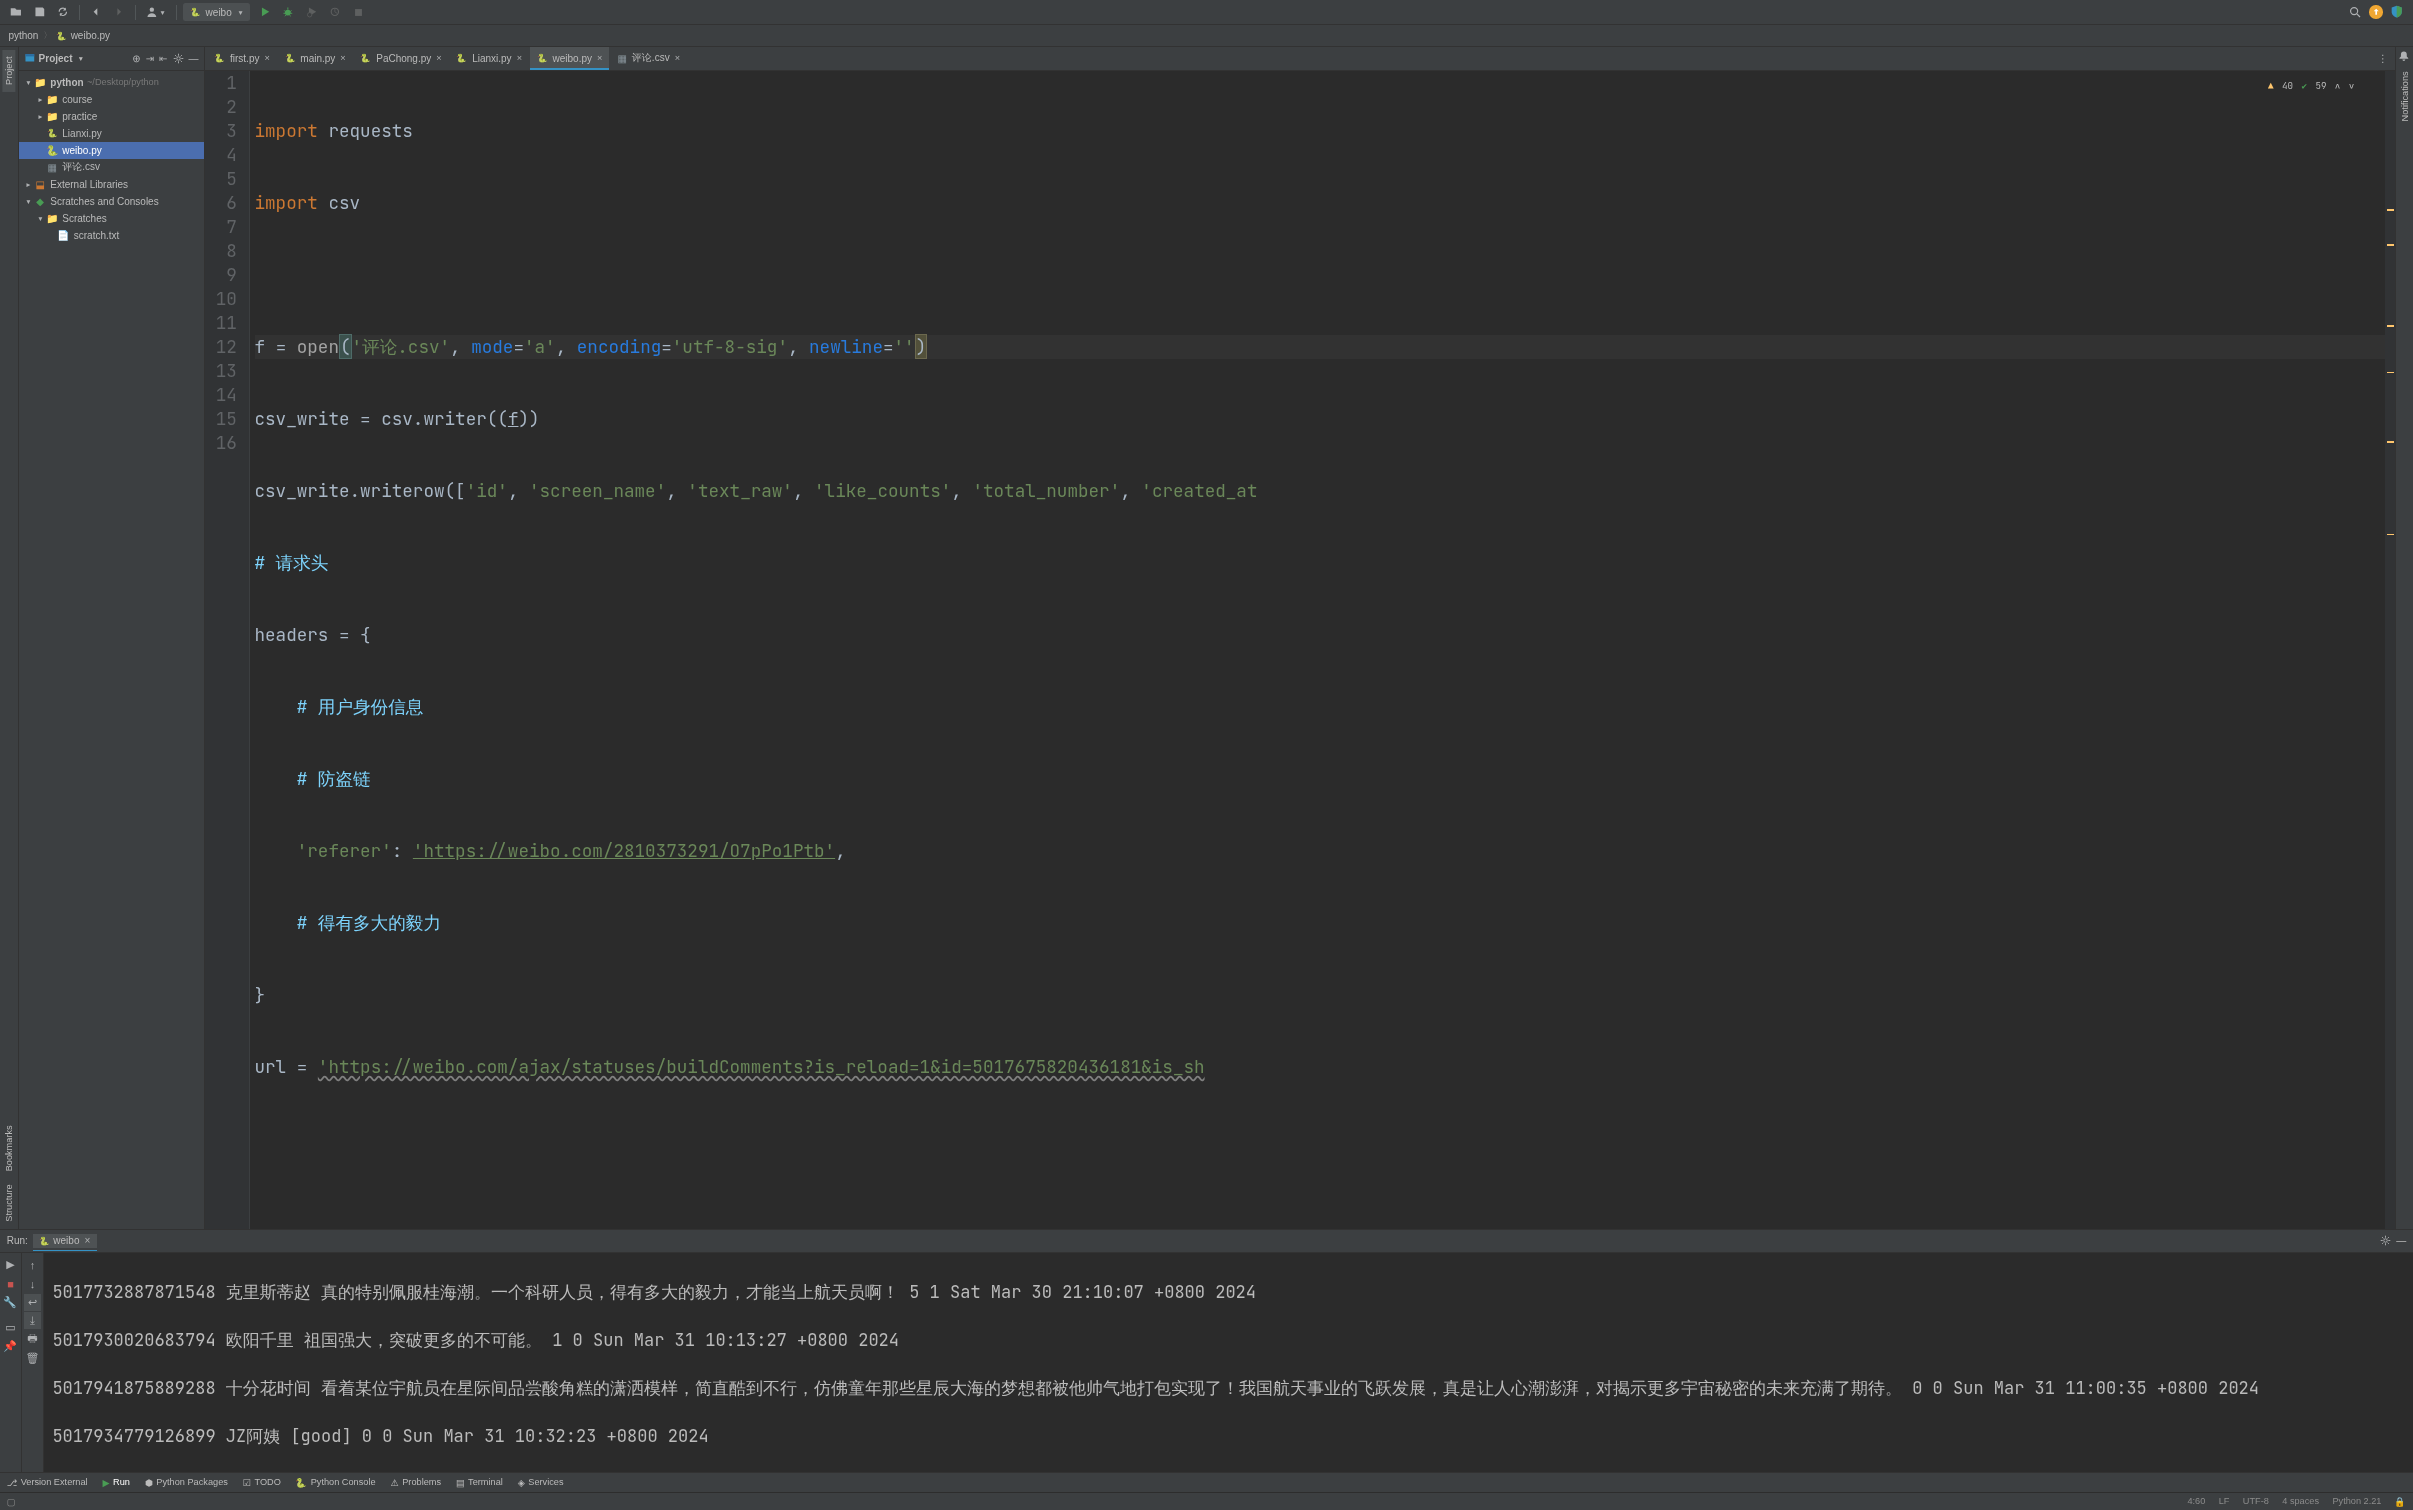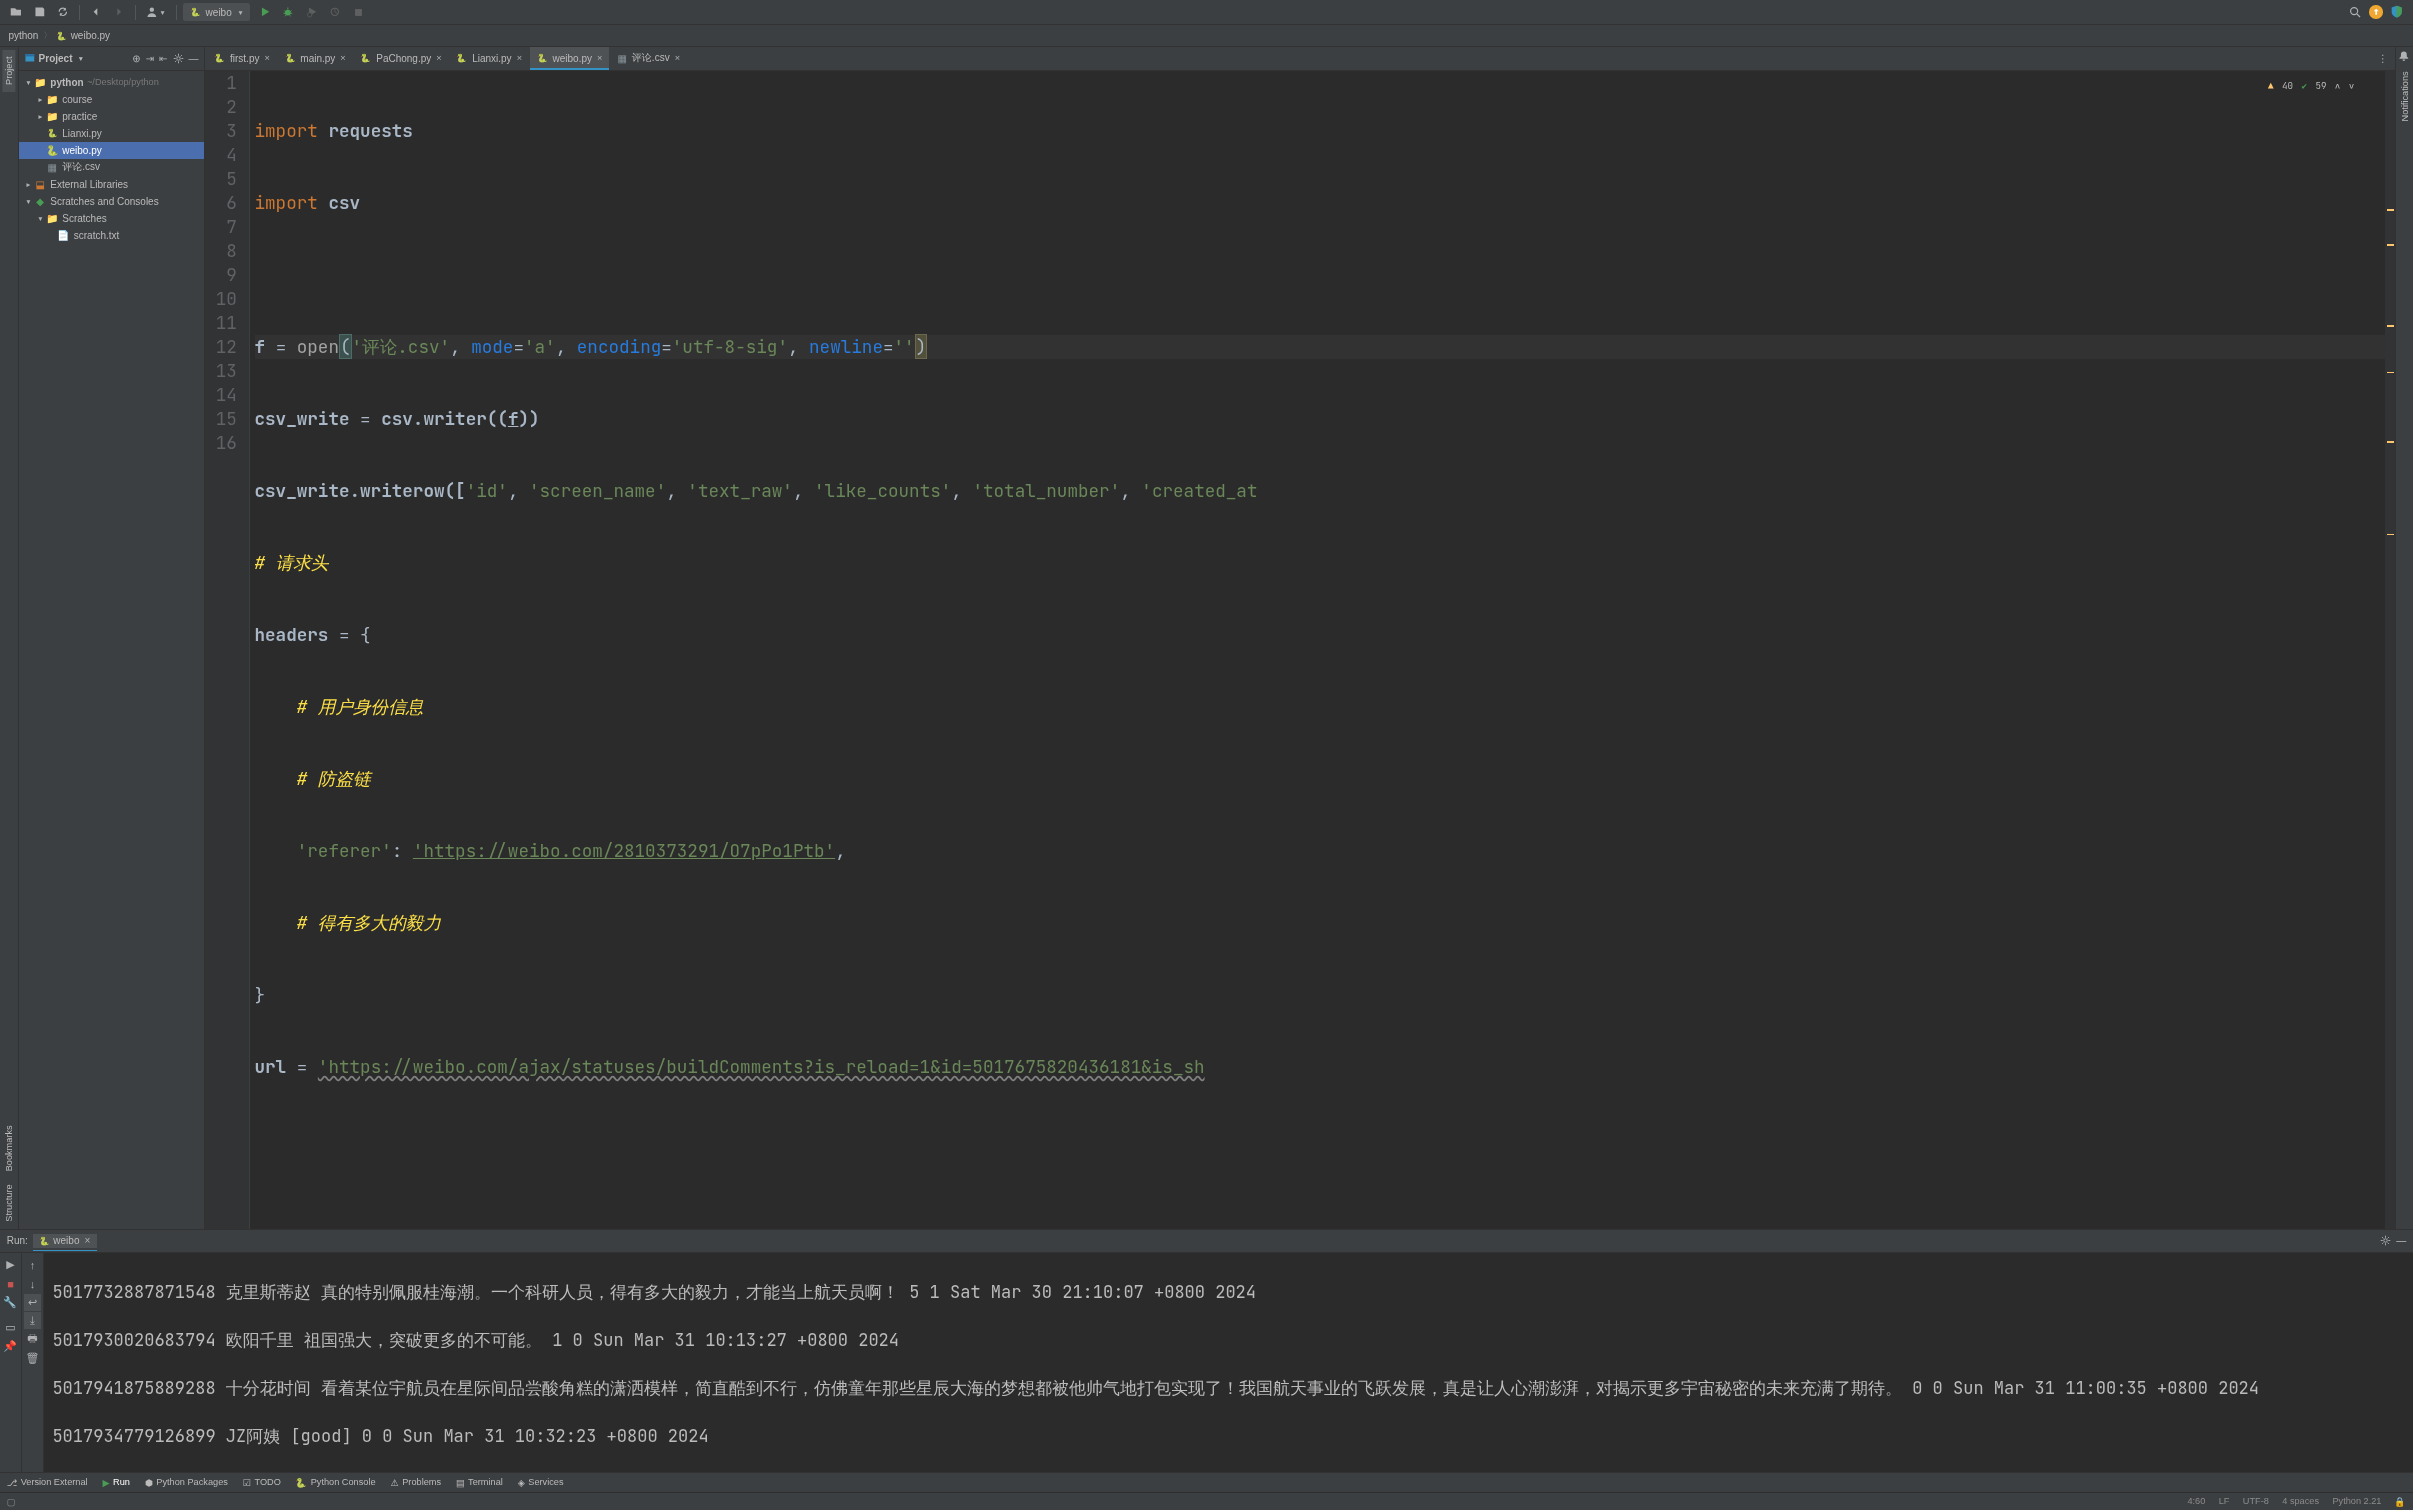--- a/index.html
+++ b/index.html
@@ -68,23 +68,23 @@
 .editor { flex: 1; display: flex; background: #2b2b2b; font-family: "JetBrains Mono", Menlo, Consolas, monospace; font-size: 17.6px; line-height: 24px; overflow: hidden; position: relative; }
 .gutter { width: 45px; text-align: right; padding-right: 11.7px; color: #606366; background: #313335; border-right: 0.8px solid #3c3f41; user-select: none; }
 .gutter div { height: 24px; }
 .code { flex: 1; padding-left: 5px; white-space: pre; overflow: hidden; position: relative; }
 .code-line { height: 24px; position: relative; }
 .code-line.current { background: #323232; }
 .kw { color: #cc7832; }
 .builtin { color: #a3a3a3; }
 .str { color: #6a8759; }
 .str-u { color: #6a8759; text-decoration: underline wavy #808080; text-underline-offset: 2.5px; }
-.comment { color: #fde047; font-style: italic; }
+.comment { color: #7dd3fc; }
 .op { color: #a9b7c6; }
-.txt { color: #a9b7c6; font-weight: bold; }
+.txt { color: #a9b7c6; }
 .paren-hl { background: #3b514d; border: 0.8px solid #4e6b68; }
 .paren-hl2 { background: #52503a; border: 0.8px solid #6b684e; }
 .squiggle { color: #287bde; }
 .editor-indicators { position: absolute; top: 3.4px; right: 23.5px; display: flex; gap: 8.4px; font-size: 9.2px; color: #bbb; align-items: center; z-index: 5; }
 .warn-tri { color: #ffc66d; }
 .check-g { color: #499c54; }
 .minimap { position: absolute; right: 0; top: 0; bottom: 0; width: 10px; background: #313335; }
 .minimap .mark { position: absolute; right: 0.8px; width: 6.7px; height: 1.7px; }
 .mark.y { background: #ffc66d; }
 

